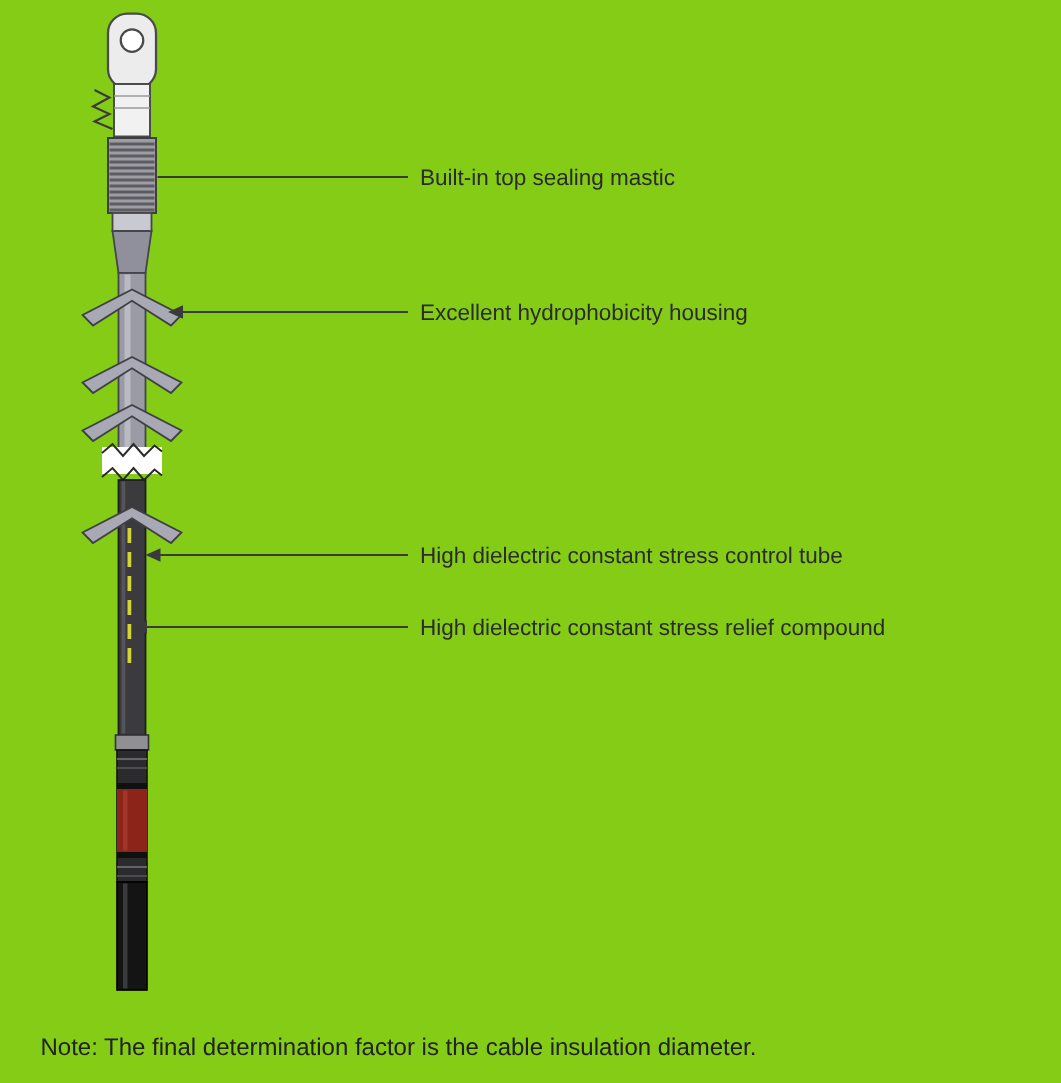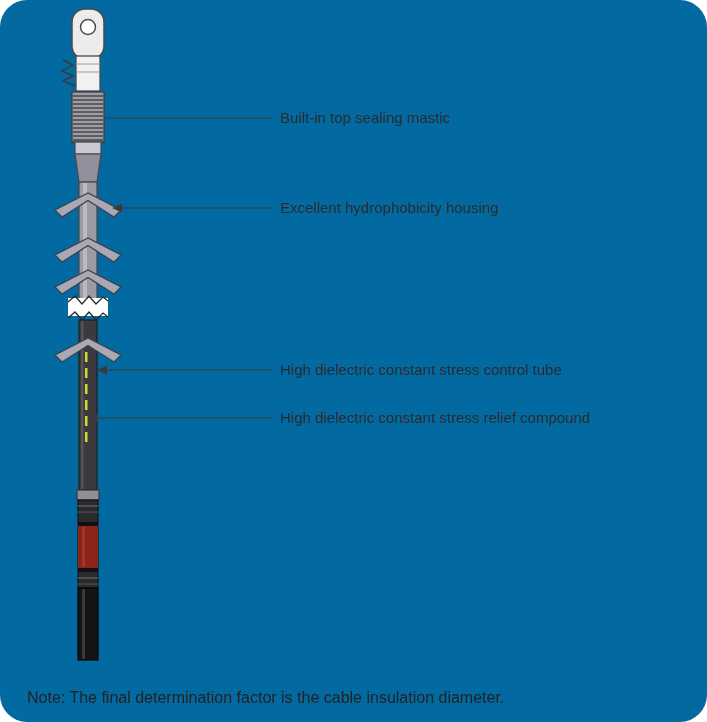--- a/index.html
+++ b/index.html
@@ -1,17 +1,17 @@
 <!DOCTYPE html>
 <html><head>
 <meta charset="utf-8">
 <style>
   html,body{margin:0;padding:0;background:#ffffff;}
   body{width:707px;height:722px;font-family:"Liberation Sans",sans-serif;}
-  .stage{position:relative;width:707px;height:722px;background:#0369a1;overflow:hidden;border-radius:27px;}
+  .stage{position:relative;width:707px;height:722px;background:#84cc16;overflow:hidden;}
   svg{display:block;}
   text{font-family:"Liberation Sans",sans-serif;}
   .label-text{font-size:15px;}
   .note-text{font-size:16px;}
 </style>
 </head>
 <body>
 
 <div class="stage">
   <svg width="707" height="722" viewBox="0 0 707 722">

